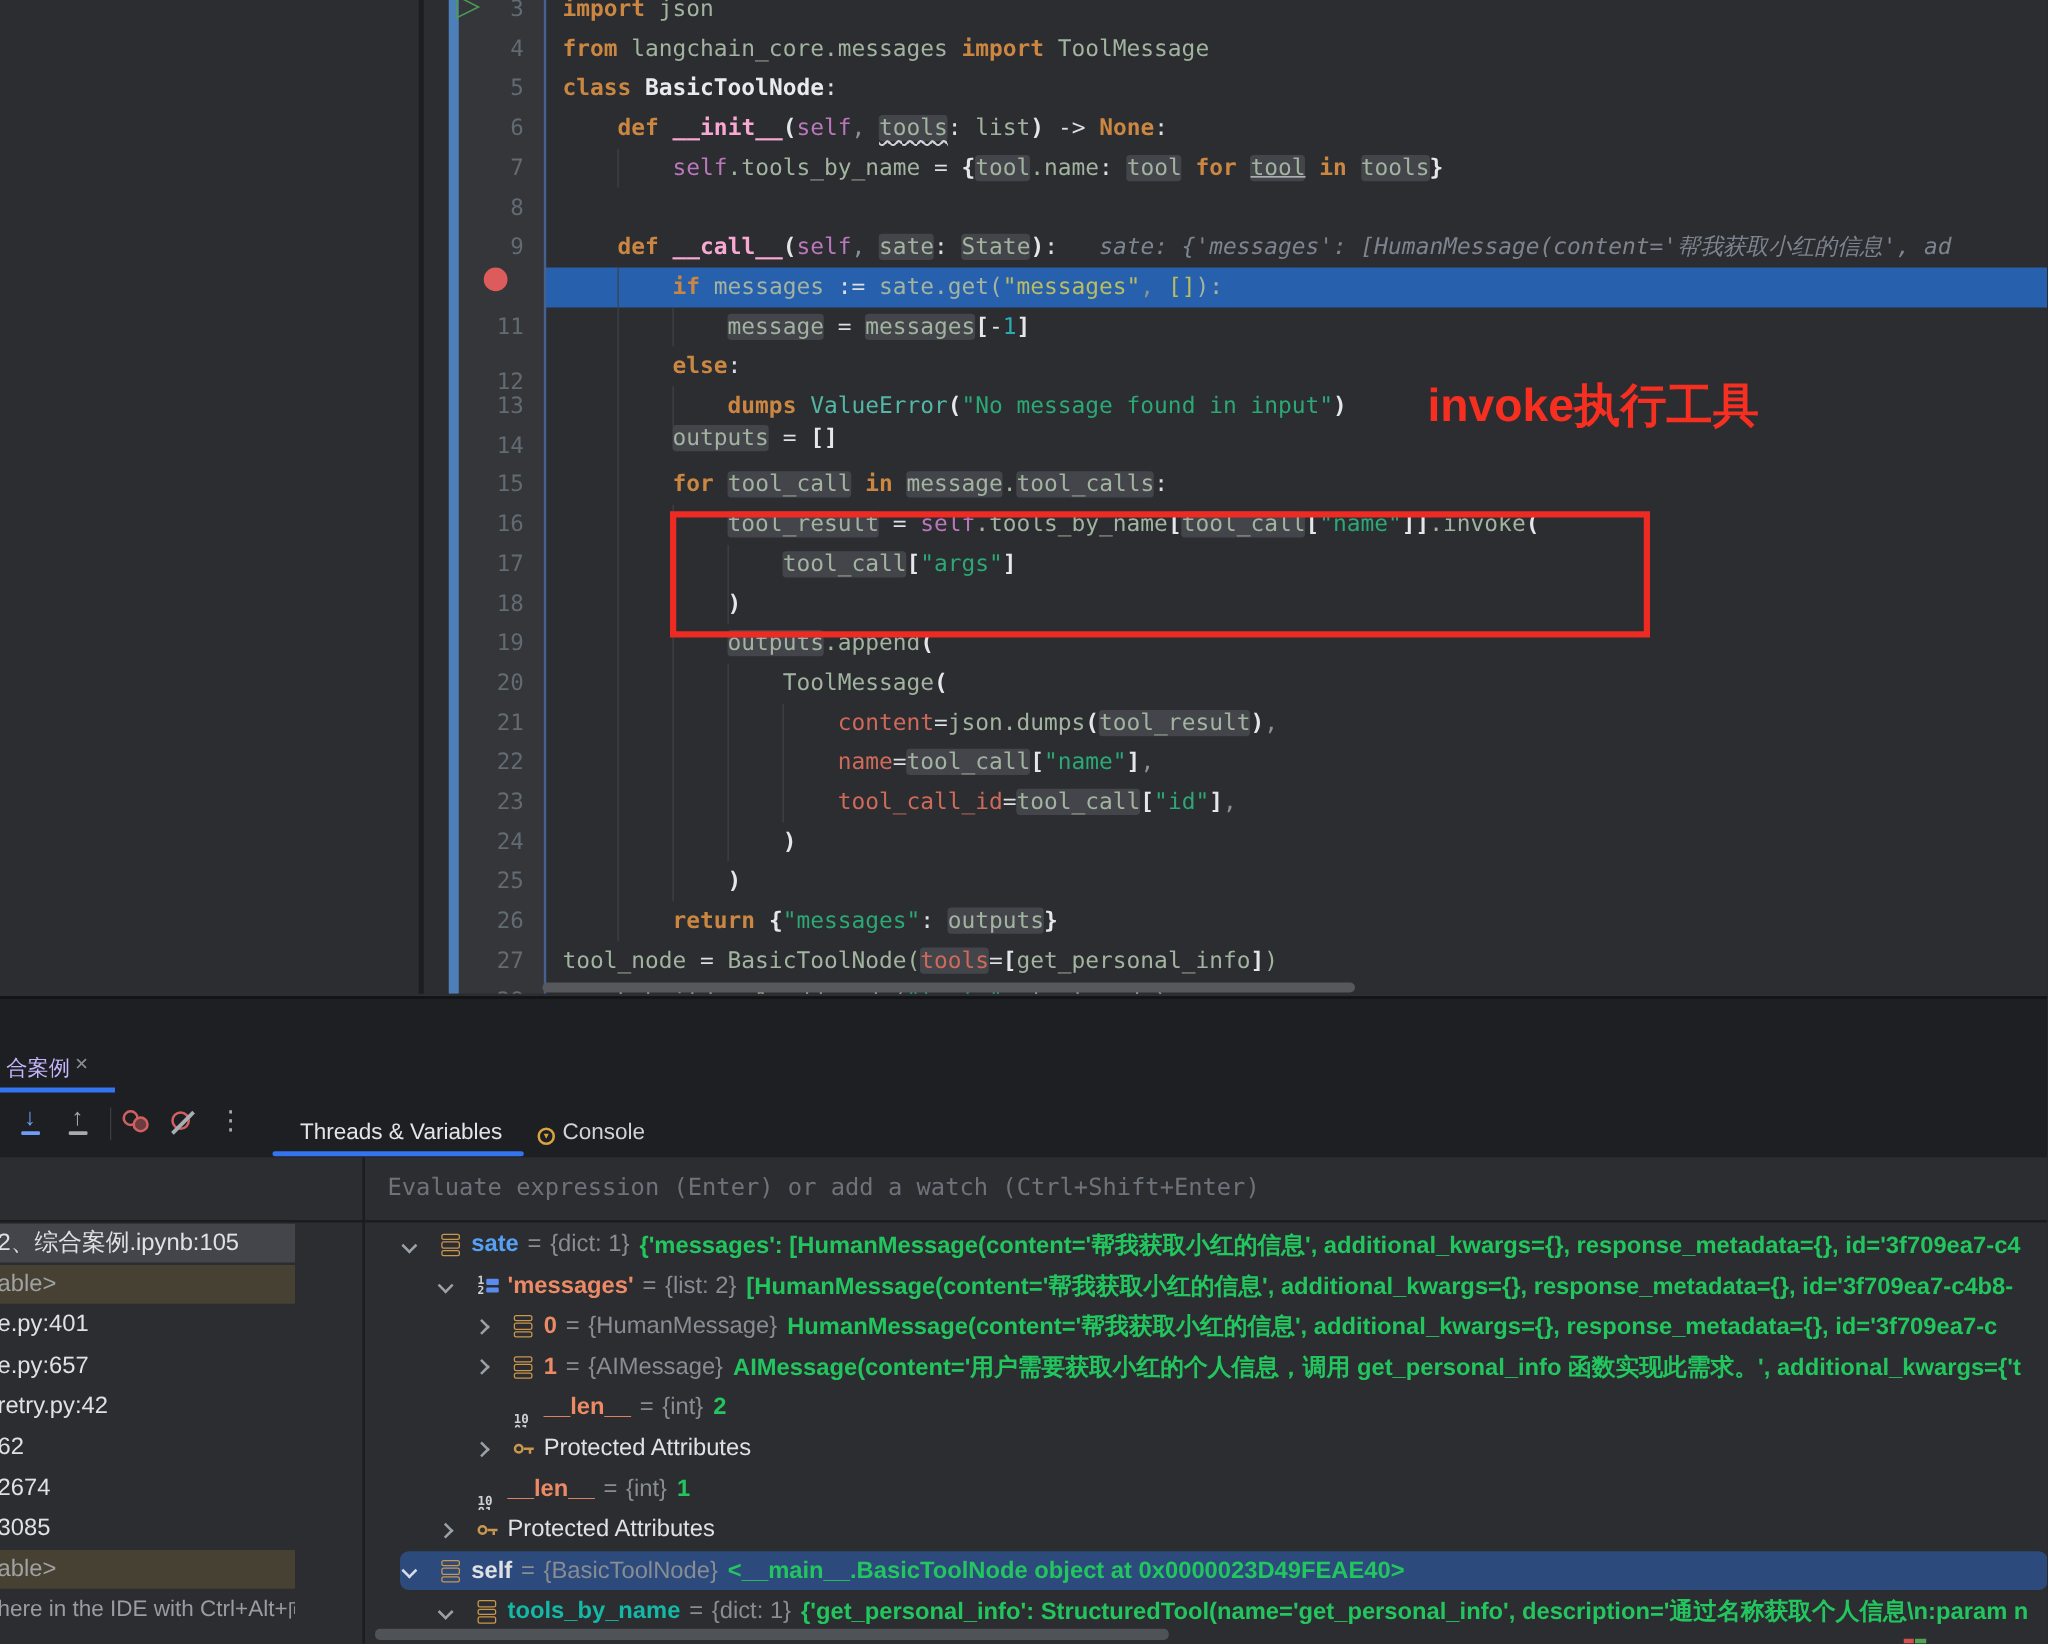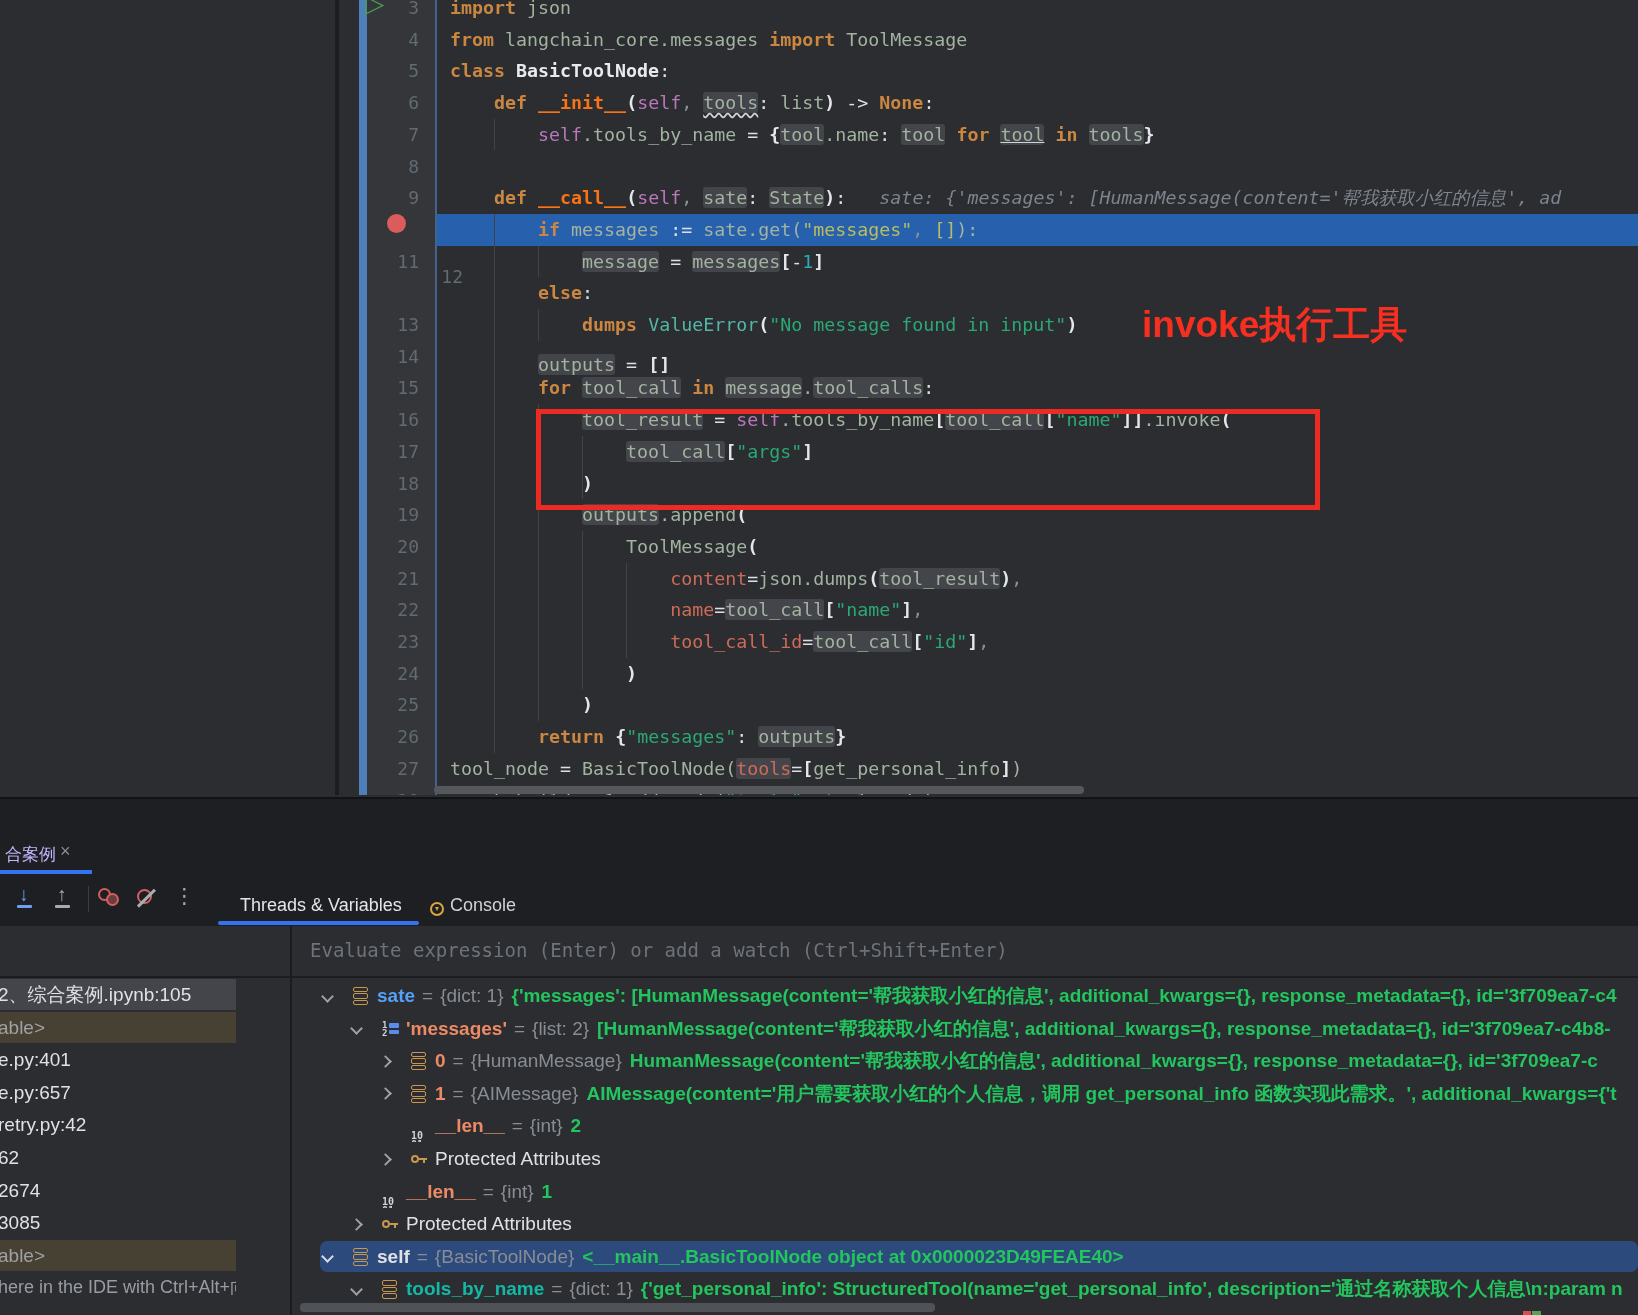--- a/index.html
+++ b/index.html
@@ -14,21 +14,21 @@
   #editor{position:absolute;left:335px;top:0;width:1303px;height:795px;overflow:hidden;background:#2b2d30;border-left:4px solid #1b1d1f;}
   #gutter-bg{position:absolute;left:27px;top:0;width:69px;height:100%;background:#34363a;}
   #cell-strip{position:absolute;left:20px;top:0;width:7.5px;height:100%;background:#4d80b8;}
   #gutter-line{position:absolute;left:96px;top:0;width:2px;height:100%;background:#45628f;}
   #exec-line{position:absolute;left:97px;right:0;top:213.9px;height:31.7px;background:#2761ad;}
   .code-line{position:absolute;left:111px;height:31.7px;line-height:31.7px;white-space:pre;font-family:"DejaVu Sans Mono",monospace;font-size:18.3px;}
   .gut-num{position:absolute;left:0;width:80px;text-align:right;height:31.7px;line-height:31.7px;color:#626b72;font-family:"DejaVu Sans Mono",monospace;font-size:18px;}
   .guide{position:absolute;width:1px;background:#3f434a;}
   .sg-kw{color:#cb8742;font-weight:bold;}
   .sg-d{color:#a2b3a0;}
-  .sg-fn{color:#f97316;font-weight:bold;}
+  .sg-fn{color:#f9a8d4;font-weight:bold;}
   .sg-sf{color:#bb77bb;}
   .sg-st{color:#2ba875;}
   .sg-sy{color:#b9bd60;}
   .sg-nm{color:#2aacb8;}
   .sg-ka{color:#cf6a5a;}
   .sg-cl{color:#e8eaed;font-weight:bold;}
   .sg-br{color:#e4e6e9;font-weight:bold;}
   .sg-op{color:#dcdfe3;}
   .sg-cm{color:#8a9199;}
   .sg-ex{color:#52b7a6;}
@@ -126,21 +126,21 @@
       </div>
     <div id="gutter-nums">
         <div class="gut-num" style="top: -8px;">3</div>
         <div class="gut-num" style="top: 23.7px;">4</div>
         <div class="gut-num" style="top: 55.4px;">5</div>
         <div class="gut-num" style="top: 87.1px;">6</div>
         <div class="gut-num" style="top: 118.8px;">7</div>
         <div class="gut-num" style="top: 150.5px;">8</div>
         <div class="gut-num" style="top: 182.2px;">9</div>
         <div class="gut-num" style="top: 245.6px;">11</div>
-        <div class="gut-num" style="top: 261px; margin-left: 44px;">12</div>
+        <div class="gut-num" style="top: 290px;">12</div>
         <div class="gut-num" style="top: 309px;">13</div>
         <div class="gut-num" style="top: 340.7px;">14</div>
         <div class="gut-num" style="top: 372.4px;">15</div>
         <div class="gut-num" style="top: 404.1px;">16</div>
         <div class="gut-num" style="top: 435.8px;">17</div>
         <div class="gut-num" style="top: 467.5px;">18</div>
         <div class="gut-num" style="top: 499.2px;">19</div>
         <div class="gut-num" style="top: 530.9px;">20</div>
         <div class="gut-num" style="top: 562.6px;">21</div>
         <div class="gut-num" style="top: 594.3px;">22</div>
@@ -156,21 +156,21 @@
         <div class="code-line" style="top: 23.7px;"><span class="sg-kw">from</span><span class="sg-d"> langchain_core.messages </span><span class="sg-kw">import</span><span class="sg-d"> ToolMessage</span></div>
         <div class="code-line" style="top: 55.4px;"><span class="sg-kw">class</span><span class="sg-d"> </span><span class="sg-cl">BasicToolNode</span><span class="sg-op">:</span></div>
         <div class="code-line" style="top: 87.1px;"><span class="sg-d">    </span><span class="sg-kw">def</span><span class="sg-d"> </span><span class="sg-fn">__init__</span><span class="sg-br">(</span><span class="sg-sf">self</span><span class="sg-cm">,</span><span class="sg-d"> </span><span class="sg-d bx wvx">tools</span><span class="sg-op">:</span><span class="sg-d"> list</span><span class="sg-br">)</span><span class="sg-op"> -&gt; </span><span class="sg-kw">None</span><span class="sg-op">:</span></div>
         <div class="code-line" style="top: 118.8px;"><span class="sg-d">        </span><span class="sg-sf">self</span><span class="sg-d">.tools_by_name</span><span class="sg-op"> = </span><span class="sg-br">{</span><span class="sg-d bx">tool</span><span class="sg-d">.name</span><span class="sg-op">:</span><span class="sg-d"> </span><span class="sg-d bx">tool</span><span class="sg-d"> </span><span class="sg-kw">for</span><span class="sg-d"> </span><span class="sg-d bx ulx">tool</span><span class="sg-d"> </span><span class="sg-kw">in</span><span class="sg-d"> </span><span class="sg-d bx">tools</span><span class="sg-br">}</span></div>
         <div class="code-line" style="top: 150.5px;"></div>
         <div class="code-line" style="top: 182.2px;"><span class="sg-d">    </span><span class="sg-kw">def</span><span class="sg-d"> </span><span class="sg-fn">__call__</span><span class="sg-br">(</span><span class="sg-sf">self</span><span class="sg-cm">,</span><span class="sg-d"> </span><span class="sg-d bx">sate</span><span class="sg-op">:</span><span class="sg-d"> </span><span class="sg-d bx">State</span><span class="sg-br">)</span><span class="sg-op">:</span><span class="sg-in">   sate: {'messages': [HumanMessage(content='帮我获取小红的信息', ad</span></div>
         <div class="code-line" style="top: 213.9px;"><span class="sg-d">        </span><span class="sg-kw">if</span><span class="sg-d"> messages </span><span class="sg-op">:=</span><span class="sg-d"> sate.get(</span><span class="sg-sy">"messages"</span><span class="sg-cm">,</span><span class="sg-d"> </span><span class="sg-sy">[]</span><span class="sg-d">):</span></div>
         <div class="code-line" style="top: 245.6px;"><span class="sg-d">            </span><span class="sg-d bx">message</span><span class="sg-op"> = </span><span class="sg-d bx">messages</span><span class="sg-br">[</span><span class="sg-op">-</span><span class="sg-nm">1</span><span class="sg-br">]</span></div>
         <div class="code-line" style="top: 277.3px;"><span class="sg-d">        </span><span class="sg-kw">else</span><span class="sg-op">:</span></div>
         <div class="code-line" style="top: 309px;"><span class="sg-d">            </span><span class="sg-kw">dumps</span><span class="sg-d"> </span><span class="sg-ex">ValueError</span><span class="sg-br">(</span><span class="sg-st">"No message found in input"</span><span class="sg-br">)</span></div>
-        <div class="code-line" style="top: 349px;"><span class="sg-d">        </span><span class="sg-d bx">outputs</span><span class="sg-op"> = </span><span class="sg-br">[]</span></div>
+        <div class="code-line" style="top: 335px;"><span class="sg-d">        </span><span class="sg-d bx">outputs</span><span class="sg-op"> = </span><span class="sg-br">[]</span></div>
         <div class="code-line" style="top: 372.4px;"><span class="sg-d">        </span><span class="sg-kw">for</span><span class="sg-d"> </span><span class="sg-d bx">tool_call</span><span class="sg-d"> </span><span class="sg-kw">in</span><span class="sg-d"> </span><span class="sg-d bx">message</span><span class="sg-d">.</span><span class="sg-d bx">tool_calls</span><span class="sg-op">:</span></div>
         <div class="code-line" style="top: 404.1px;"><span class="sg-d">            </span><span class="sg-d bx">tool_result</span><span class="sg-op"> = </span><span class="sg-sf">self</span><span class="sg-d">.tools_by_name</span><span class="sg-br">[</span><span class="sg-d bx">tool_call</span><span class="sg-br">[</span><span class="sg-st">"name"</span><span class="sg-br">]]</span><span class="sg-d">.invoke</span><span class="sg-br">(</span></div>
         <div class="code-line" style="top: 435.8px;"><span class="sg-d">                </span><span class="sg-d bx">tool_call</span><span class="sg-br">[</span><span class="sg-st">"args"</span><span class="sg-br">]</span></div>
         <div class="code-line" style="top: 467.5px;"><span class="sg-d">            </span><span class="sg-br">)</span></div>
         <div class="code-line" style="top: 499.2px;"><span class="sg-d">            </span><span class="sg-d bx">outputs</span><span class="sg-d">.append</span><span class="sg-br">(</span></div>
         <div class="code-line" style="top: 530.9px;"><span class="sg-d">                </span><span class="sg-d">ToolMessage</span><span class="sg-br">(</span></div>
         <div class="code-line" style="top: 562.6px;"><span class="sg-d">                    </span><span class="sg-ka">content</span><span class="sg-op">=</span><span class="sg-d">json.dumps</span><span class="sg-br">(</span><span class="sg-d bx">tool_result</span><span class="sg-br">)</span><span class="sg-cm">,</span></div>
         <div class="code-line" style="top: 594.3px;"><span class="sg-d">                    </span><span class="sg-ka">name</span><span class="sg-op">=</span><span class="sg-d bx">tool_call</span><span class="sg-br">[</span><span class="sg-st">"name"</span><span class="sg-br">]</span><span class="sg-cm">,</span></div>
         <div class="code-line" style="top: 626px;"><span class="sg-d">                    </span><span class="sg-ka">tool_call_id</span><span class="sg-op">=</span><span class="sg-d bx">tool_call</span><span class="sg-br">[</span><span class="sg-st">"id"</span><span class="sg-br">]</span><span class="sg-cm">,</span></div>
         <div class="code-line" style="top: 657.7px;"><span class="sg-d">                </span><span class="sg-br">)</span></div>

